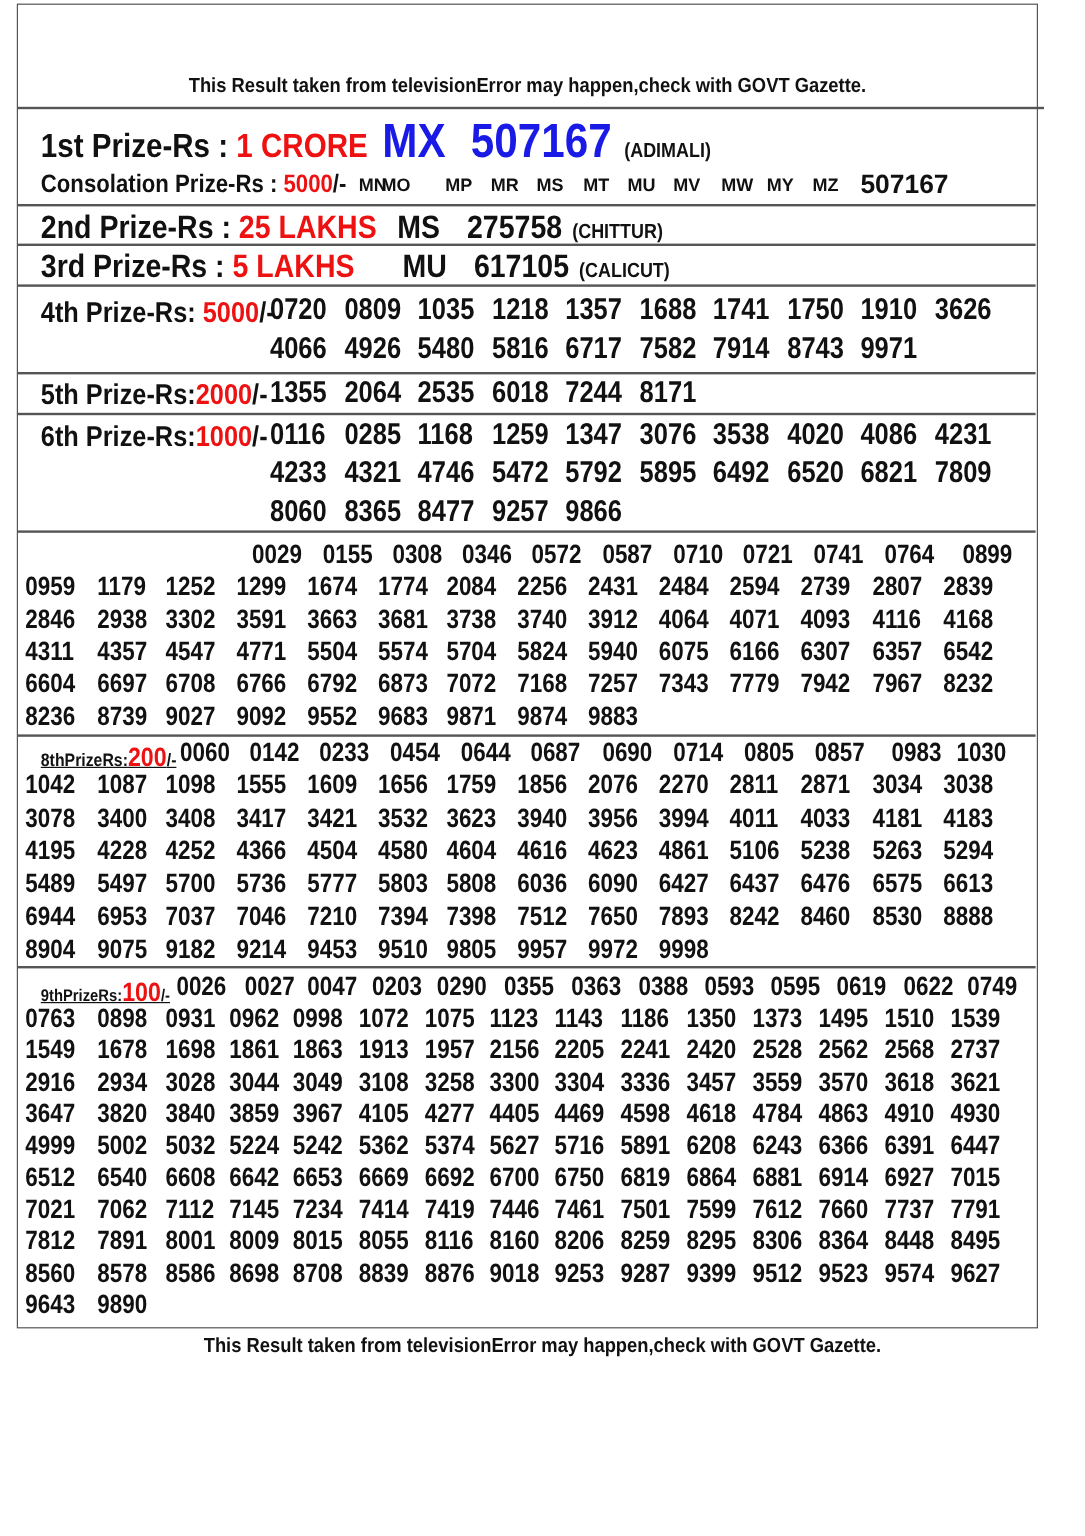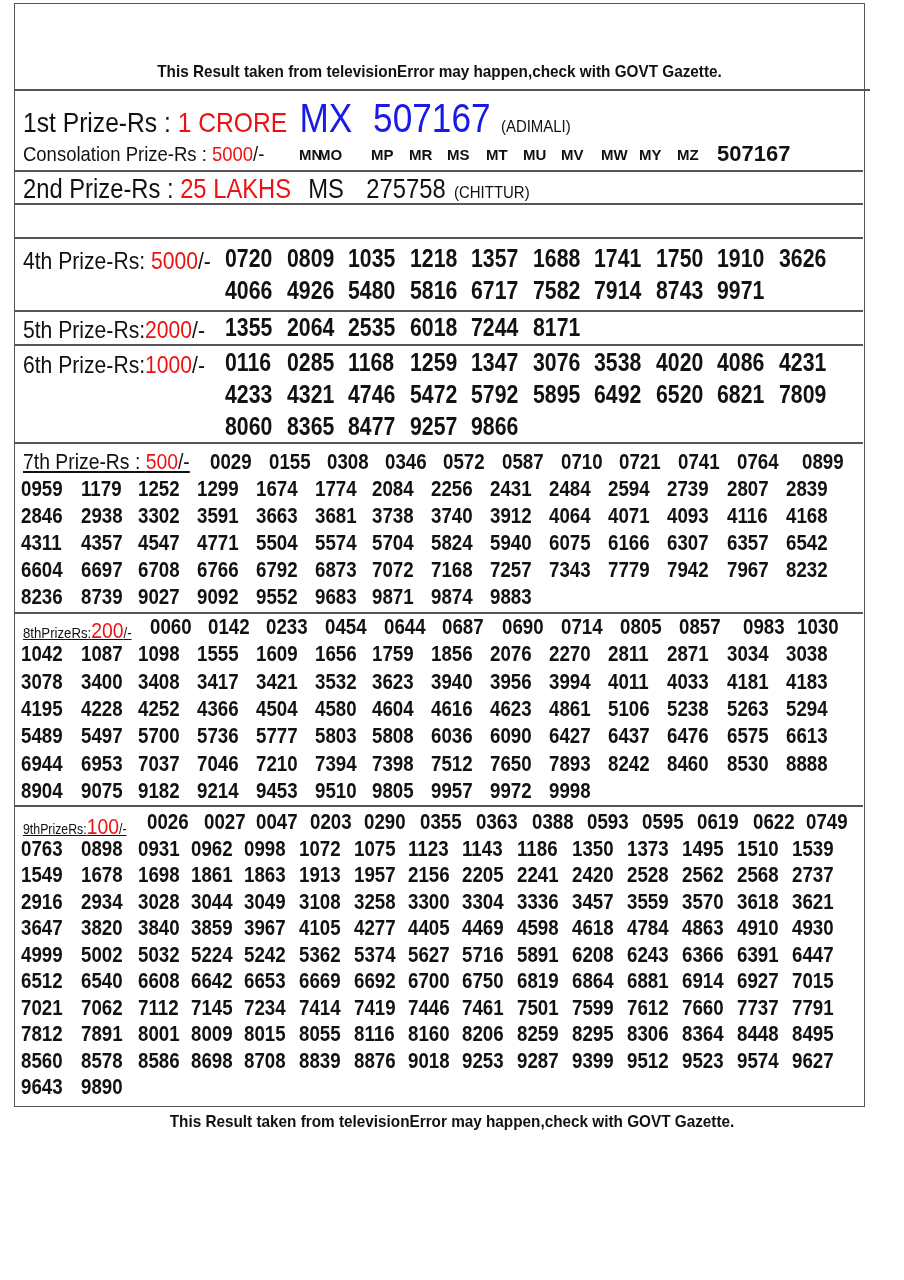--- a/index.html
+++ b/index.html
@@ -5,21 +5,21 @@
   html, body { margin:0; padding:0; background:#ffffff; }
   body { width:904px; height:1280px; position:relative; font-family:"Liberation Sans", sans-serif; color:#111; overflow:hidden; }
   .sheet { position:absolute; left:14px; top:3px; width:851px; height:1104px; border:1.5px solid #555; box-sizing:border-box; }
   .hdr { position:absolute; left:6px; top:5px; width:836px; height:48px; background:#ee0000; border:1px solid #333; box-sizing:border-box; color:#fff; font-weight:bold; }
   .hdr .code { position:absolute; left:10px; top:1px; font-size:38px; letter-spacing:-0.5px; transform:scaleX(0.88); transform-origin:left; }
   .hdr .name { position:absolute; left:370px; top:6px; font-size:30px; font-weight:normal; }
   .hdr .date { position:absolute; right:8px; top:1px; font-size:38px; transform:scaleX(0.88); transform-origin:right; }
   .note { position:absolute; width:100%; text-align:center; font-weight:bold; font-size:17px; transform:scaleX(0.9); }
   .note.top { left:0; top:58px; }
   .hline { position:absolute; left:0; height:0; border-top:2px solid #555; }
-  .row { position:absolute; left:8px; white-space:nowrap; font-weight:normal; }
+  .row { position:absolute; left:19px; white-space:nowrap; font-weight:bold; }
   .red { color:#ee1111; }
   .blue { color:#1a1ae6; }
   .narrow { display:inline-block; transform:scaleX(0.88); transform-origin:left; }
   .nums { position:absolute; font-weight:bold; font-size:25px; }
   .nums span { position:absolute; white-space:nowrap; transform:scaleX(0.85); transform-origin:left; }
   .grid { position:absolute; left:6px; width:836px; font-weight:bold; font-size:22px; }
   .grid span { position:absolute; white-space:nowrap; transform:scaleX(0.85); transform-origin:left; }
   .ul { text-decoration:underline; }
   .footer-note { position:absolute; left:0; width:904px; top:1112px; text-align:center; font-weight:bold; font-size:17px; transform:scaleX(0.9); }
 </style>
@@ -64,20 +64,28 @@
   <div class="row" style="top:170px; font-size:27px;">
     <span class="narrow">
       <span>2nd Prize-Rs : </span><span class="red">25 LAKHS</span>
       <span style="margin-left:12px;">MS</span>
       <span style="margin-left:18px;">275758</span>
       <span style="font-size:17px; margin-left:2px;">(CHITTUR)</span>
     </span>
   </div>
   <div class="hline" style="top:199px; width:848px;"></div>
 
+  <div class="row" style="top:203px; font-size:27px;">
+    <span class="narrow">
+      <span>3rd Prize-Rs : </span><span class="red">5 LAKHS</span>
+      <span style="margin-left:38px;">MU</span>
+      <span style="margin-left:18px;">617105</span>
+      <span style="font-size:17px; margin-left:2px;">(CALICUT)</span>
+    </span>
+  </div>
   <div class="hline" style="top:233px; width:848px;"></div>
 
   <div class="row" style="top:243px; font-size:24px;">
     <span class="narrow"><span>4th Prize-Rs: </span><span class="red">5000</span><span>/-</span></span>
   </div>
   <div class="nums" id="n4" style="left:210px; top:240px;">
       <span style="left: 0px; top: 0px;">0720</span>
       <span style="left: 61.5px; top: 0px;">0809</span>
       <span style="left: 123px; top: 0px;">1035</span>
       <span style="left: 184.5px; top: 0px;">1218</span>
@@ -137,23 +145,20 @@
       <span style="left: 492px; top: 32px;">6821</span>
       <span style="left: 553.5px; top: 32px;">7809</span>
       <span style="left: 0px; top: 64px;">8060</span>
       <span style="left: 61.5px; top: 64px;">8365</span>
       <span style="left: 123px; top: 64px;">8477</span>
       <span style="left: 184.5px; top: 64px;">9257</span>
       <span style="left: 246px; top: 64px;">9866</span>
     </div>
   <div class="hline" style="top:438px; width:848px;"></div>
 
-  <div class="row" style="top:445px; font-size:22px;">
-    <span class="narrow ul"><span>7th Prize-Rs </span><span>: </span><span class="red">500</span><span>/-</span></span>
-  </div>
   <div class="grid" id="n7" style="top:445px;">
       <span style="left: 189px; top: 0px;">0029</span>
       <span style="left: 248px; top: 0px;">0155</span>
       <span style="left: 306px; top: 0px;">0308</span>
       <span style="left: 364px; top: 0px;">0346</span>
       <span style="left: 422px; top: 0px;">0572</span>
       <span style="left: 481px; top: 0px;">0587</span>
       <span style="left: 540px; top: 0px;">0710</span>
       <span style="left: 598px; top: 0px;">0721</span>
       <span style="left: 657px; top: 0px;">0741</span>

